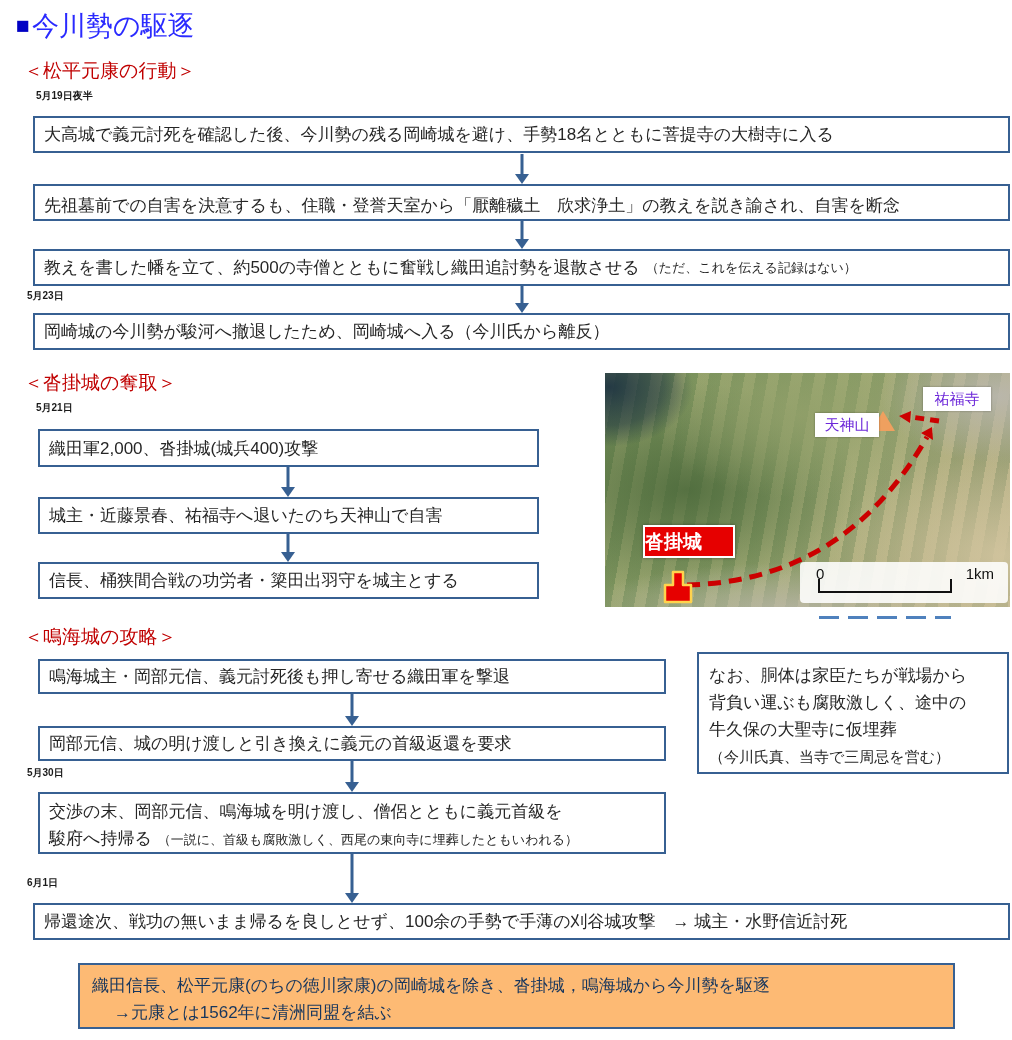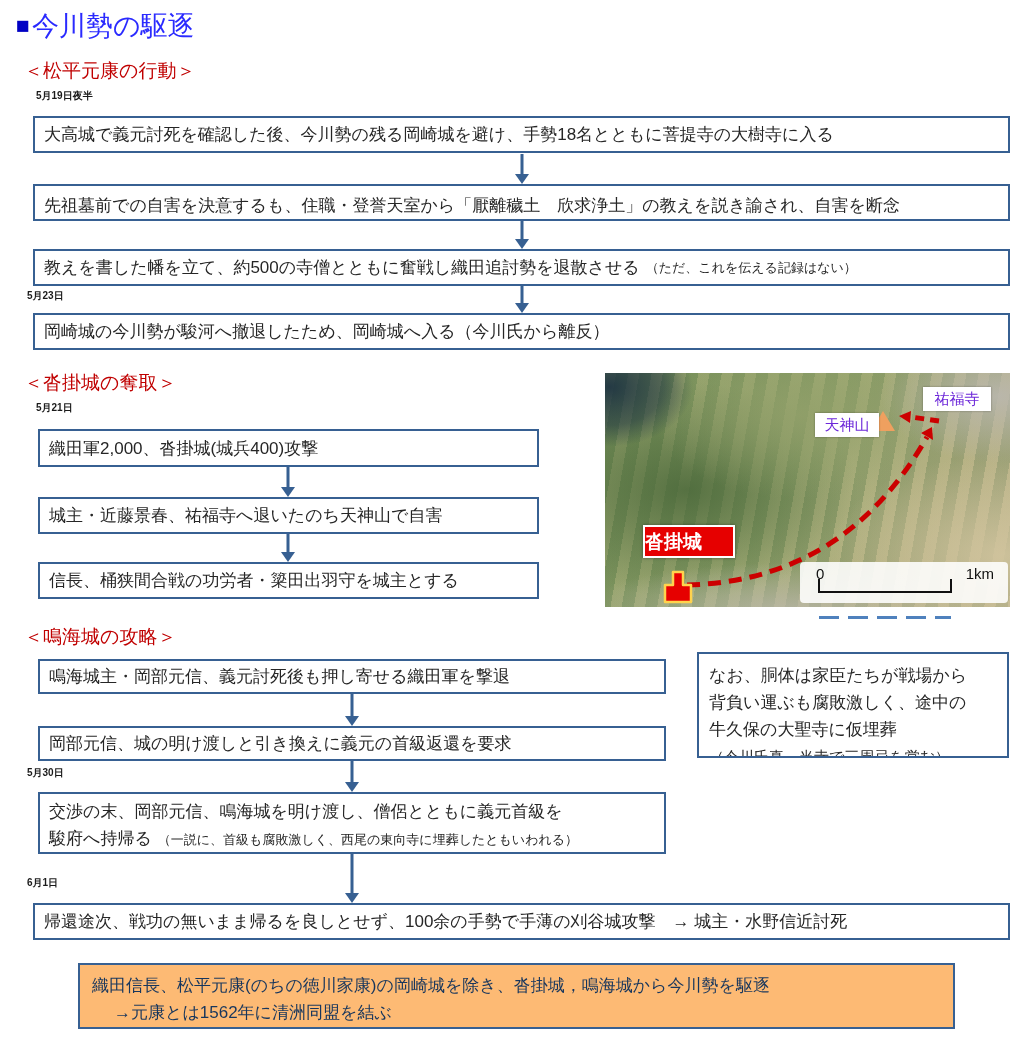--- a/index.html
+++ b/index.html
@@ -146,21 +146,21 @@
     </div>
   </div>
   <div class="bluedash"></div>
 
   <div class="sec-head" style="left:24px;top:624px;">＜鳴海城の攻略＞</div>
 
   <div class="fbox" style="left:38px;top:659px;width:628px;height:35px;">
     <span>鳴海城主・岡部元信、義元討死後も押し寄せる織田軍を撃退</span>
   </div>
 
-  <div class="sidebox" style="left:697px;top:652px;width:312px;height:106px;">
+  <div class="sidebox" style="left:697px;top:652px;width:312px;height:122px;">
     <div>なお、胴体は家臣たちが戦場から</div>
     <div>背負い運ぶも腐敗激しく、途中の</div>
     <div>牛久保の大聖寺に仮埋葬</div>
     <div class="small">（今川氏真、当寺で三周忌を営む）</div>
   </div>
 
   <div class="arrow" style="left:345px;top:694px;height:32px;">
       <div class="stem"></div>
       <div class="head"></div>
     </div>

